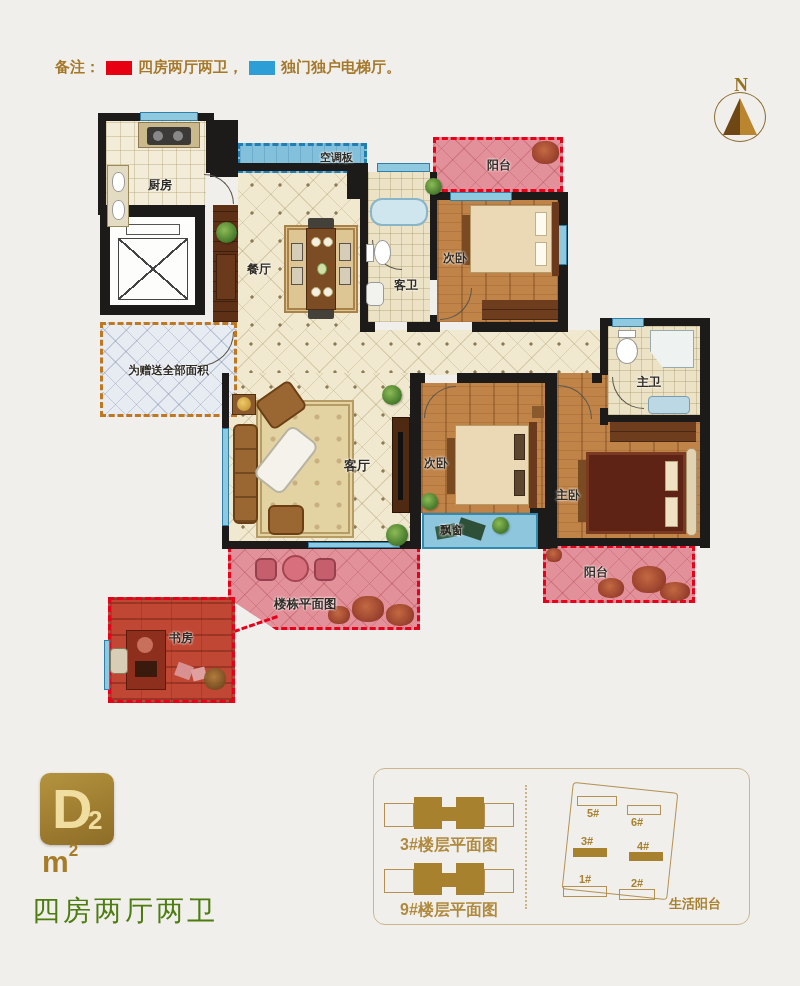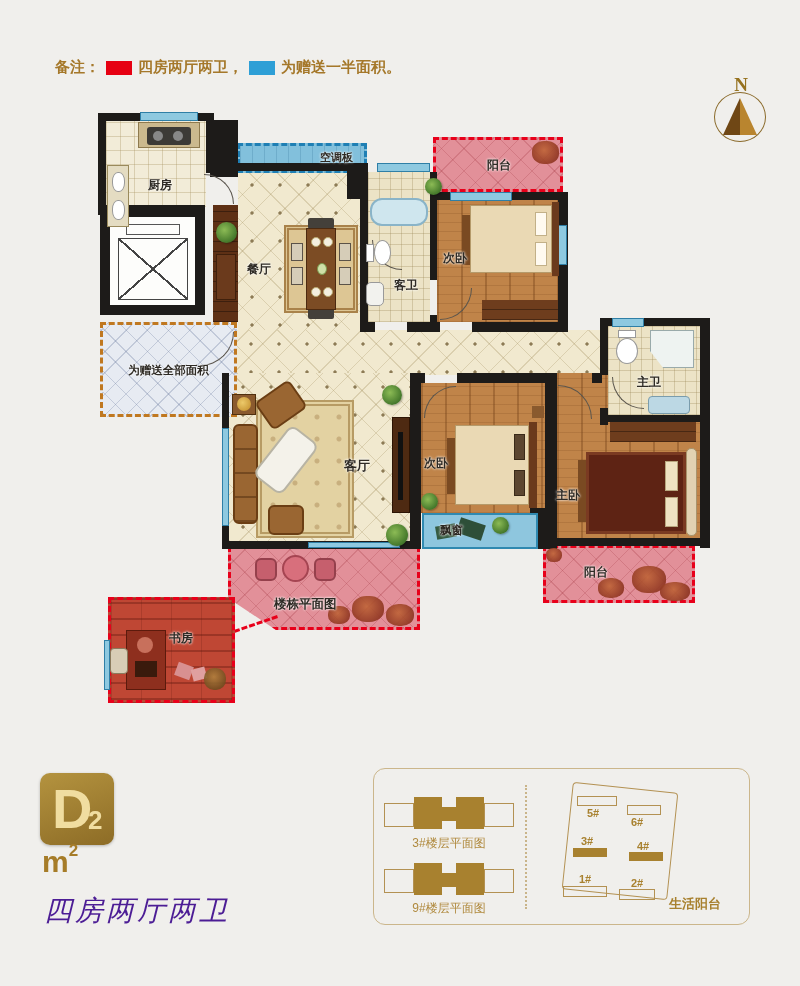--- a/index.html
+++ b/index.html
@@ -46,31 +46,31 @@
   .plant{position:absolute;border-radius:50%;
     background:radial-gradient(circle at 40% 38%,#8cbb55,#3f7328 75%);box-shadow:1px 1px 2px rgba(0,0,0,.3);}
   .flw{position:absolute;border-radius:45%;
     background:radial-gradient(circle at 45% 40%,#c06538,#8d3420 75%);opacity:.9;}
   .arc{position:absolute;border:1.5px solid #5a554d;border-bottom:none;border-right:none;
     border-radius:100% 0 0 0;box-sizing:border-box;}
   .furn{position:absolute;box-sizing:border-box;}
   .glyph-gold{position:absolute;background:#a8812f;}
   .glyph-line{position:absolute;border:1px solid #b39152;box-sizing:border-box;}
   .bnum{position:absolute;font-size:11px;font-weight:bold;color:#a8812f;}
-  .plabel{position:absolute;font-size:12px;font-weight:normal;color:#b08a3e;text-align:center;}
+  .plabel{position:absolute;font-size:16px;font-weight:bold;color:#b08a3e;text-align:center;}
 </style>
 </head>
 <body>
 
 <div class="abs" style="left:55px;top:58px;display:flex;align-items:center;gap:6px;font-size:15px;font-weight:bold;color:#a5782a;">
   <span>备注：</span>
   <span style="width: 26px; height: 14px; display: inline-block; background: rgb(230, 0, 18);"></span>
   <span>四房两厅两卫，</span>
   <span style="width: 26px; height: 14px; display: inline-block; background: rgb(46, 159, 214);"></span>
-  <span>为赠送一半面积。</span>
+  <span>独门独户电梯厅。</span>
 </div>
 
 <div class="abs" style="left:714px;top:74px;width:54px;text-align:center;font-family:'Liberation Serif','DejaVu Serif',serif;font-size:19px;font-weight:bold;color:#96721f;">N</div>
 <div class="abs" style="left:714px;top:92px;width:50px;height:48px;border:1.5px solid #8a6a2a;border-radius:50%;">
   <div class="abs" style="left:8px;top:5px;width:34px;height:37px;background:linear-gradient(90deg,#6f4715 50%,#b9852f 50%);clip-path:polygon(50% 0,100% 100%,0 100%);"></div>
 </div>
 
 <div class="abs" style="left:0;top:0;width:800px;height:760px;">
 
   <div class="ktile" style="left:106px;top:121px;width:100px;height:86px;"></div>
@@ -270,21 +270,21 @@
 
 <div class="abs" style="left:40px;top:773px;width:74px;height:72px;border-radius:10px;
      background:linear-gradient(160deg,#b4933f,#8d6c26);box-shadow:0 1px 3px rgba(0,0,0,.25);">
   <span class="abs" style="left:12px;top:2px;font-size:56px;font-weight:bold;color:#f0dda0;line-height:68px;">D</span>
   <span class="abs" style="left:48px;top:32px;font-size:26px;font-weight:bold;color:#f0dda0;">2</span>
 </div>
 <div class="abs" style="left:42px;top:845px;display:flex;align-items:baseline;color:#a67c28;">
   <span style="font-size:30px;font-weight:bold;">m</span>
   <span style="font-size:17px;font-weight:bold;position:relative;top:-16px;">2</span>
 </div>
-<div class="abs" style="left:44px;top:892px;font-size:28px;color:#4c1d95;letter-spacing:3px;font-style:italic;">四房两厅两卫</div>
+<div class="abs" style="left:32px;top:892px;font-size:28px;color:#4d7c0f;letter-spacing:3px;">四房两厅两卫</div>
 
 <div class="abs" style="left:373px;top:768px;width:377px;height:157px;border:1.5px solid #cbb68b;border-radius:12px;box-sizing:border-box;">
   <div class="abs" style="left:151px;top:16px;height:124px;border-left:2px dotted #c9b489;"></div>
 
   <div class="abs" style="left:10px;top:26px;width:130px;height:36px;">
     <div class="glyph-line" style="left:0;top:8px;width:30px;height:24px;"></div>
     <div class="glyph-gold" style="left:30px;top:2px;width:28px;height:32px;"></div>
     <div class="glyph-gold" style="left:58px;top:12px;width:14px;height:14px;"></div>
     <div class="glyph-gold" style="left:72px;top:2px;width:28px;height:32px;"></div>
     <div class="glyph-line" style="left:100px;top:8px;width:30px;height:24px;"></div>

